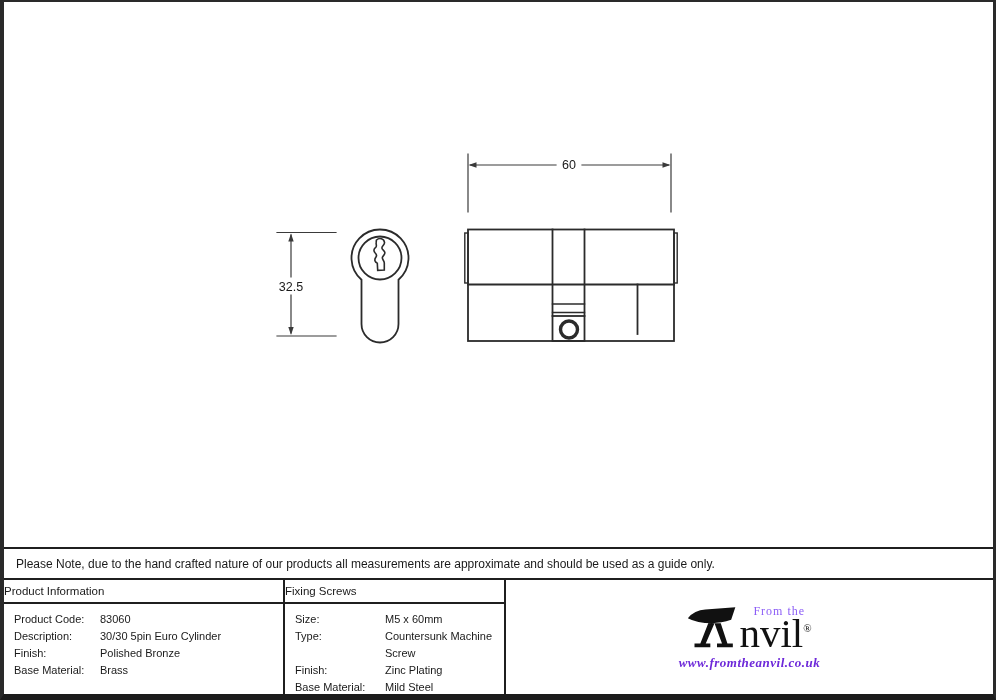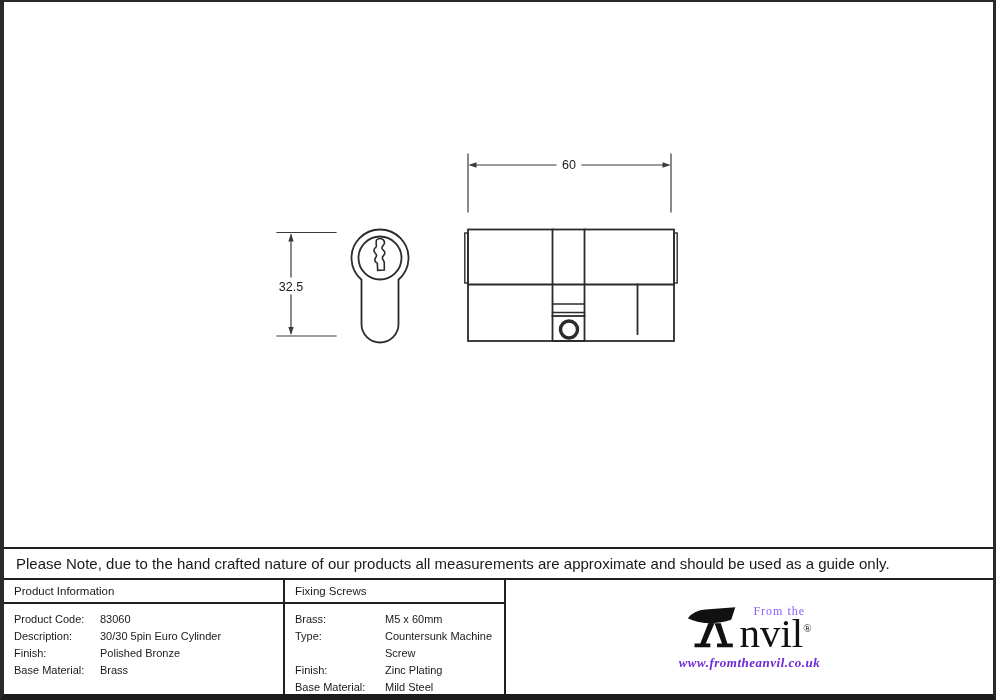--- a/index.html
+++ b/index.html
@@ -19,34 +19,33 @@
   
   .drawing-svg{position:absolute;left:246px;top:138px;}
   
   .bottom{position:absolute;left:0;right:0;bottom:0;}
   .note-bar{
     height:33px;
     border-top:2px solid #1f1f1f;
     border-bottom:2px solid #1f1f1f;
     display:flex;align-items:center;
     padding-left:12px;
-    font-size:15px;
+    font-size:12px;
   }
   .spec-table{display:flex;height:114px;}
   .col{height:100%;}
   .col-sep{border-right:2px solid #1f1f1f;}
   .col1{width:281px;}
   .col2{width:260px;}
   .col3{width:221px;}
   .col4{flex:1;display:flex;flex-direction:column;align-items:center;justify-content:center;}
   .col-header{
     height:24px;
     border-bottom:2px solid #1f1f1f;
     display:flex;align-items:center;
-    padding-left:10px;
     font-size:11.5px;
   }
   .col-body{padding:7px 0 0 10px;font-size:11px;line-height:17px;}
   .kv-row{display:flex;}
   .kv-label{width:86px;flex:0 0 86px;}
   .kv-value{flex:1;padding-right:4px;}
   .col3 .kv-label{width:90px;flex:0 0 90px;}
   .pack-item{display:block;}
   
   .logo-box{display:flex;align-items:flex-end;}
@@ -165,21 +164,21 @@
         </div>
       </div>
 
 
       <div class="col col3 col-sep">
         <div class="col-header">
           <span>Fixing Screws</span>
         </div>
         <div class="col-body">
           <div class="kv-row">
-            <span class="kv-label">Brass:</span>
+            <span class="kv-label">Size:</span>
             <span class="kv-value">M5 x 60mm</span>
           </div>
           <div class="kv-row">
             <span class="kv-label">Type:</span>
             <span class="kv-value">Countersunk Machine Screw</span>
           </div>
           <div class="kv-row">
             <span class="kv-label">Finish:</span>
             <span class="kv-value">Zinc Plating</span>
           </div>

